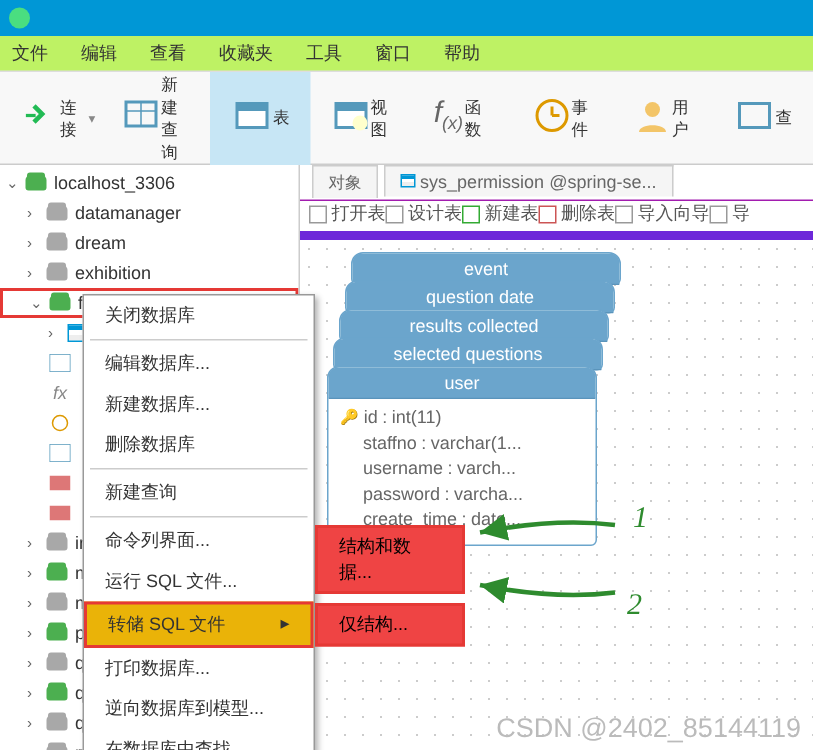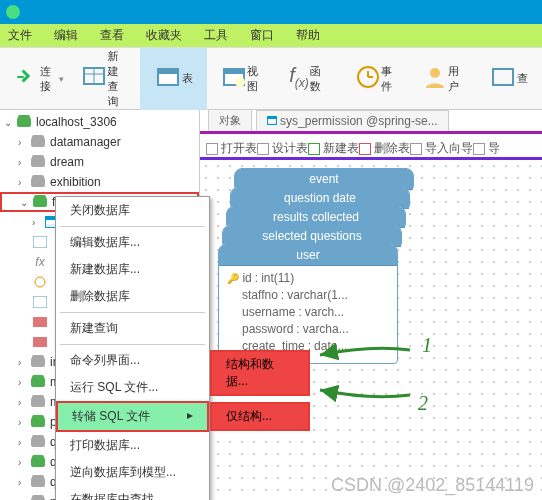--- a/index.html
+++ b/index.html
@@ -21,35 +21,35 @@
 .tree-node .arrow{width:12px;font-size:10px;color:#666}
 .tree-node .nico{width:16px;height:14px;margin-right:4px;display:flex;align-items:center;justify-content:center}
 .tree-node .ntxt{color:#333}
 .db-ico{width:14px;height:10px;background:#a8a8a8;border-radius:3px 3px 2px 2px;box-shadow:0 -3px 0 -1px #a8a8a8}
 .db-ico.green{background:#4caf50;box-shadow:0 -3px 0 -1px #4caf50}
 .tbl-ico{width:14px;height:12px;border:1px solid #0097d6;background:linear-gradient(#0097d6 30%,#fff 30%,#fff 65%,#eee 65%)}
 .highlight-red{border:2px solid #e53935;padding:0 2px}
 .indent1{padding-left:18px}
 .indent2{padding-left:32px}
 .content{flex:1;background:#fff;position:relative;overflow:hidden}
-.tabrow{height:24px;border-bottom:3px solid #a21caf;display:flex;align-items:flex-end;padding-left:8px;gap:4px}
+.tabrow{height:24px;border-bottom:1px solid #a21caf;display:flex;align-items:flex-start;padding-left:8px;gap:4px}
 .tab{padding:3px 10px;border:1px solid #ccc;border-bottom:none;color:#666;background:#f5f5f5;font-size:11px}
-.subtool{height:26px;border-bottom:3px solid #6d28d9;display:flex;align-items:flex-end;padding:0 6px;font-size:11px;color:#555}
+.subtool{height:26px;border-bottom:6px solid #6d28d9;display:flex;align-items:flex-start;padding:0 6px;font-size:11px;color:#555}
 .subtool .itm{display:flex;align-items:center;gap:3px}
 .subtool .sico{width:12px;height:12px;border:1px solid #999}
 .grid-area{position:absolute;top:50px;left:0;right:0;bottom:0;background-image:radial-gradient(#ccc 1px,transparent 1px);background-size:12px 12px;padding:8px}
 .cards{position:relative;margin-left:8px}
 .card{width:180px;background:#fff;border:1px solid #6ba5cc;border-radius:8px 8px 4px 4px;position:absolute}
 .card-hdr{background:#6ba5cc;color:#fff;text-align:center;padding:3px 0;border-radius:6px 6px 0 0;font-size:12px;border-bottom:1px solid #5a94bb}
 .card-body{padding:4px 8px 8px 8px;font-size:11px;color:#666;line-height:17px}
 .card-body .fld{display:flex;align-items:center;gap:3px}
 .key-ico{color:#e8a000;font-size:10px}
 .ctx-menu{position:absolute;left:55px;top:196px;width:155px;background:#fff;border:1px solid #999;box-shadow:2px 2px 4px rgba(0,0,0,0.3);z-index:20}
 .ctx-item{padding:5px 14px;color:#333;font-size:12px}
-.ctx-item.hover{background:#86efac}
+.ctx-item.hover{background:#eab308}
 .ctx-sep{height:1px;background:#ccc;margin:2px 4px}
 .submenu{position:absolute;left:210px;top:350px;z-index:25}
 .sub-item{padding:4px 14px;background:#ef4444;border:2px solid #e53935;margin-bottom:6px;font-size:12px;width:100px}
 .anno{position:absolute;font-family:"Brush Script MT",cursive;font-size:20px;color:#2e8b2e;font-style:italic}
 .arrow-svg{position:absolute}
 .watermark{position:absolute;right:8px;bottom:4px;color:#bbb;font-size:18px;font-family:Arial}
 </style>
 </head>
 <body>
 

